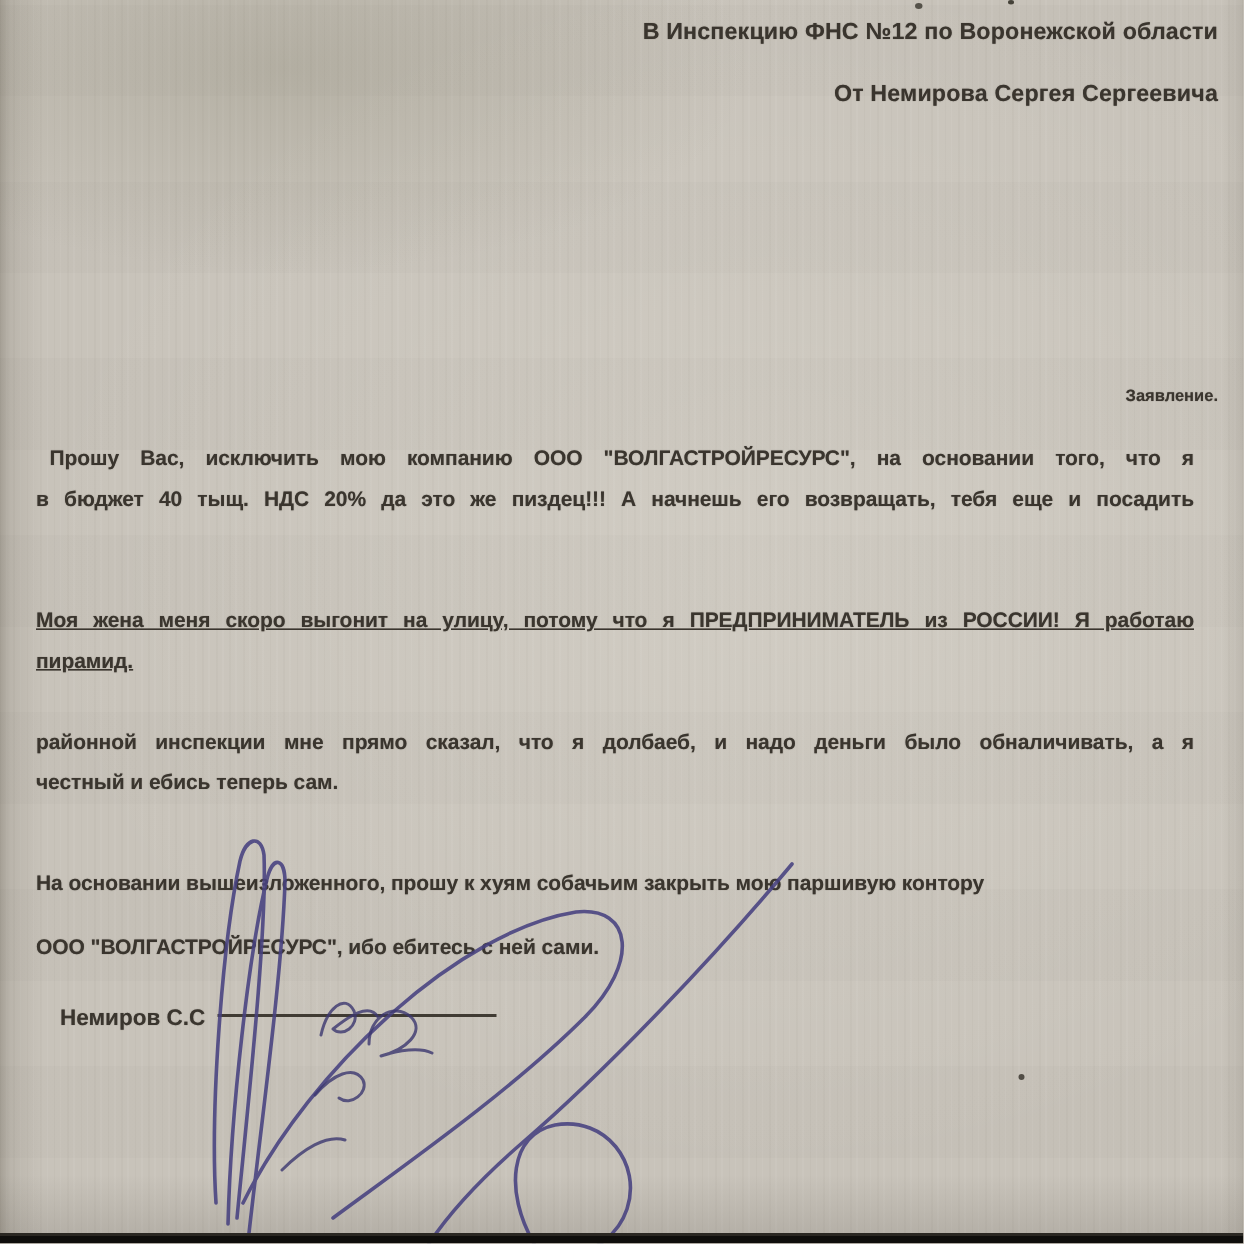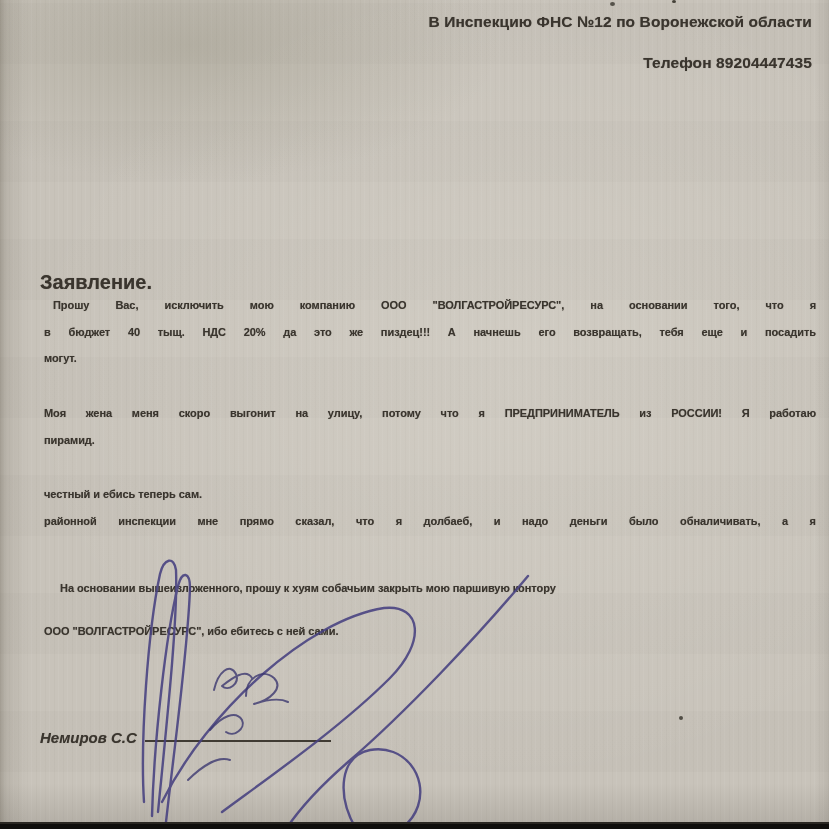--- a/index.html
+++ b/index.html
@@ -22,39 +22,38 @@
     color:#3a352e;
   }
   .blk{position:absolute;}
   .hdr{
     top:1px;right:17px;left:252px;
     text-align:right;font-size:15.5px;font-weight:700;line-height:41px;
     letter-spacing:0.1px;
     text-shadow:0 0 0.7px rgba(58,53,46,0.55);
   }
   .title{
-    top:271px;left:40px;width:772px;text-align:left;
-    font-size:20px;font-weight:700;
+    top:258px;left:40px;width:772px;text-align:right;
+    font-size:11px;font-weight:700;
     text-shadow:0 0 0.7px rgba(58,53,46,0.55);
   }
   .para{
-    left:44px;width:772px;
-    font-size:11px;font-weight:700;line-height:26.6px;letter-spacing:-0.05px;
+    left:24px;width:772px;
+    font-size:14px;font-weight:700;line-height:26.6px;letter-spacing:-0.05px;
     text-shadow:0 0 0.7px rgba(58,53,46,0.5);
   }
   .para .ln{text-align:justify;text-align-last:justify;white-space:normal;}
   .para .ln.last{text-align:left;text-align-last:left;}
   .para .ln.indent{text-indent:9px;}
-  .p1{top:292px;} .p2{top:400px;} .p3{top:481px;} .p4{top:575px;margin-left:16px;} .p5{top:618px;}
+  .p1{top:292px;} .p2{top:400px;text-decoration:underline;} .p3{top:481px;} .p4{top:575px;} .p5{top:618px;}
   .sigrow{
-    top:718px;left:40px;width:772px;height:30px;
+    top:664px;left:40px;width:772px;height:30px;
     font-size:15px;font-weight:700;
-    display:flex;align-items:flex-end;
+    display:flex;align-items:center;
     text-shadow:0 0 0.7px rgba(58,53,46,0.5);
-    font-style:italic;
   }
   .sig-name{flex:0 0 auto;padding-bottom:2px;}
   .sig-line{
     flex:0 0 auto;width:186px;margin:0 6px 6px 8px;
     border-bottom:2px solid #403b33;height:1px;
   }
   .sig-role{flex:0 0 auto;padding-bottom:2px;}
   .signature-svg{position:absolute;left:118px;top:550px;width:424px;height:279px;}
   .signature-svg path{fill:none;stroke-linecap:round;stroke-linejoin:round;}
   .dot{position:absolute;border-radius:50%;background:#4c4941;}
@@ -67,39 +66,38 @@
     z-index:5;
   }
 </style>
 </head>
 <body>
 
 <div class="paper">
 
   <div class="blk hdr">
     <div>В Инспекцию ФНС №12 по Воронежской области</div>
-    <div>Телефон 89204447435</div>
+    <div>От Немирова Сергея Сергеевича</div>
   </div>
 
   <div class="blk title">Заявление.</div>
 
   <div class="blk para p1">
     <div class="ln indent">Прошу Вас, исключить мою компанию ООО "ВОЛГАСТРОЙРЕСУРС", на основании того, что я</div>
     <div class="ln">в бюджет 40 тыщ. НДС 20% да это же пиздец!!! А начнешь его возвращать, тебя еще и посадить</div>
-    <div class="ln last">могут.</div>
   </div>
 
   <div class="blk para p2">
     <div class="ln">Моя жена меня скоро выгонит на улицу, потому что я ПРЕДПРИНИМАТЕЛЬ из РОССИИ! Я работаю</div>
     <div class="ln last">пирамид.</div>
   </div>
 
   <div class="blk para p3">
+    <div class="ln">районной инспекции мне прямо сказал, что я долбаеб, и надо деньги было обналичивать, а я</div>
     <div class="ln last">честный и ебись теперь сам.</div>
-    <div class="ln">районной инспекции мне прямо сказал, что я долбаеб, и надо деньги было обналичивать, а я</div>
   </div>
 
   <div class="blk para p4">
     <div class="ln last">На основании вышеизложенного, прошу к хуям собачьим закрыть мою паршивую контору</div>
   </div>
 
   <div class="blk para p5">
     <div class="ln last">ООО "ВОЛГАСТРОЙРЕСУРС", ибо ебитесь с ней сами.</div>
   </div>
 

